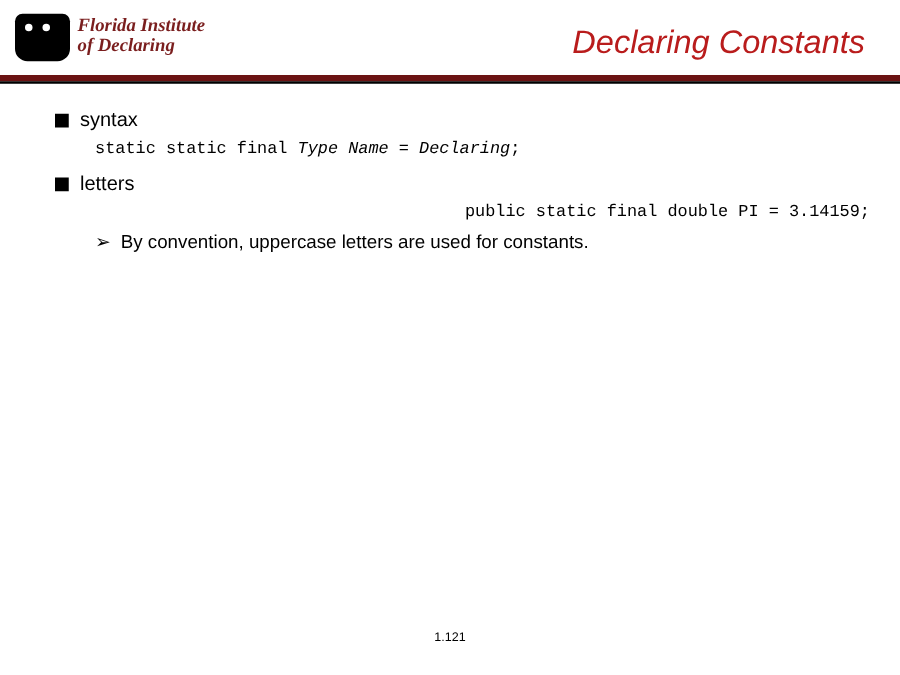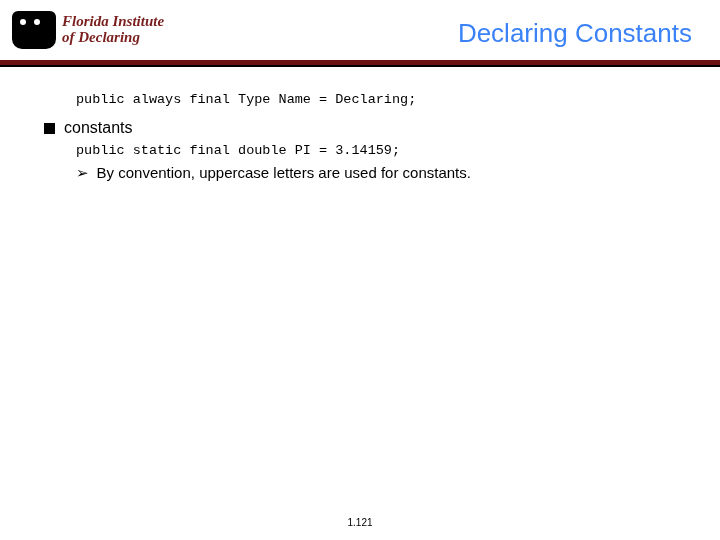--- a/index.html
+++ b/index.html
@@ -4,33 +4,33 @@
 <style>
   * { margin: 0; padding: 0; box-sizing: border-box; }
   html, body { width: 720px; height: 540px; font-family: Arial, Helvetica, sans-serif; background: #fff; }
   .slide { position: relative; width: 720px; height: 540px; }
   .header { position: relative; height: 64px; }
   .logo { position: absolute; top: 6px; left: 12px; width: 170px; height: 48px; display: flex; align-items: center; }
   .panther { width: 44px; height: 38px; background: #000; border-radius: 6px 6px 10px 10px; position: relative; }
   .panther::before { content: ""; position: absolute; top: 8px; left: 8px; width: 6px; height: 6px; background: #fff; border-radius: 50%; }
   .panther::after { content: ""; position: absolute; top: 8px; left: 22px; width: 6px; height: 6px; background: #fff; border-radius: 50%; }
   .logo-text { margin-left: 6px; font-family: Georgia, serif; font-style: italic; font-weight: bold; color: #7a1e1e; font-size: 15px; line-height: 1.05; }
-  .title { position: absolute; top: 18px; right: 28px; font-size: 26px; color: #3b82f6; }
+  .title { position: absolute; top: 18px; right: 28px; font-size: 26px; font-style: italic; color: #b91c1c; }
   .bar { position: absolute; left: 0; right: 0; top: 60px; height: 5px; background: #6b1313; }
   .bar::after { content: ""; position: absolute; left: 0; right: 0; top: 5px; height: 2px; background: #000; }
   .content { position: absolute; top: 88px; left: 44px; right: 24px; font-size: 14px; color: #000; }
   .bullet1 { margin-bottom: 6px; }
   .sq { display: inline-block; width: 11px; height: 11px; background: #000; margin-right: 9px; vertical-align: -1px; }
   .b1-label { font-size: 16px; }
   .code-line { font-family: "Courier New", monospace; font-size: 13.5px; margin-left: 32px; margin-top: 4px; margin-bottom: 12px; white-space: pre; }
-  .code-line2 { font-family: "Courier New", monospace; font-size: 13.5px; margin-left: 32px; margin-top: 4px; margin-bottom: 4px; white-space: pre; }
-  .ital { }
+  .code-line2 { font-family: "Courier New", monospace; font-size: 13.5px; margin-left: 32px; margin-top: 4px; margin-bottom: 4px; white-space: pre; text-align: right; }
+  .ital { font-style: italic; }
   .arrow { display: inline-block; margin-left: 32px; margin-right: 8px; font-size: 15px; color: #000; }
   .note { font-size: 15px; margin-top: 6px; }
-  .footer-center { position: absolute; bottom: 12px; left: 0; right: 0; text-align: center; font-size: 10px; color: #000; }
+  .footer-center { position: absolute; bottom: 24px; left: 0; right: 0; text-align: center; font-size: 10px; color: #000; }
   .footer-right { position: absolute; bottom: 12px; right: 12px; font-size: 10px; color: #000; }
 </style>
 </head>
 <body>
 
 <div class="slide">
 
   <div class="header">
     <div class="logo">
       <div class="panther"></div>
@@ -38,24 +38,27 @@
         <span>Florida Institute</span><br>
         <span>of Declaring</span>
       </div>
     </div>
     <div class="title">Declaring Constants</div>
     <div class="bar"></div>
   </div>
 
   <div class="content">
 
-    <div class="code-line"><span>public always final </span><span class="ital">Type Name</span><span> = </span><span class="ital">Declaring</span><span>;</span></div>
+    <div class="bullet1">
+      <span class="sq"></span><span class="b1-label">syntax</span>
+    </div>
+    <div class="code-line"><span>static static final </span><span class="ital">Type Name</span><span> = </span><span class="ital">Declaring</span><span>;</span></div>
 
     <div class="bullet1">
-      <span class="sq"></span><span class="b1-label">constants</span>
+      <span class="sq"></span><span class="b1-label">letters</span>
     </div>
     <div class="code-line2">public static final double PI = 3.14159;</div>
 
     <div class="note">
       <span class="arrow">➢</span><span>By convention, uppercase letters are used for constants.</span>
     </div>
 
   </div>
 
   <div class="footer-center">1.121</div>

